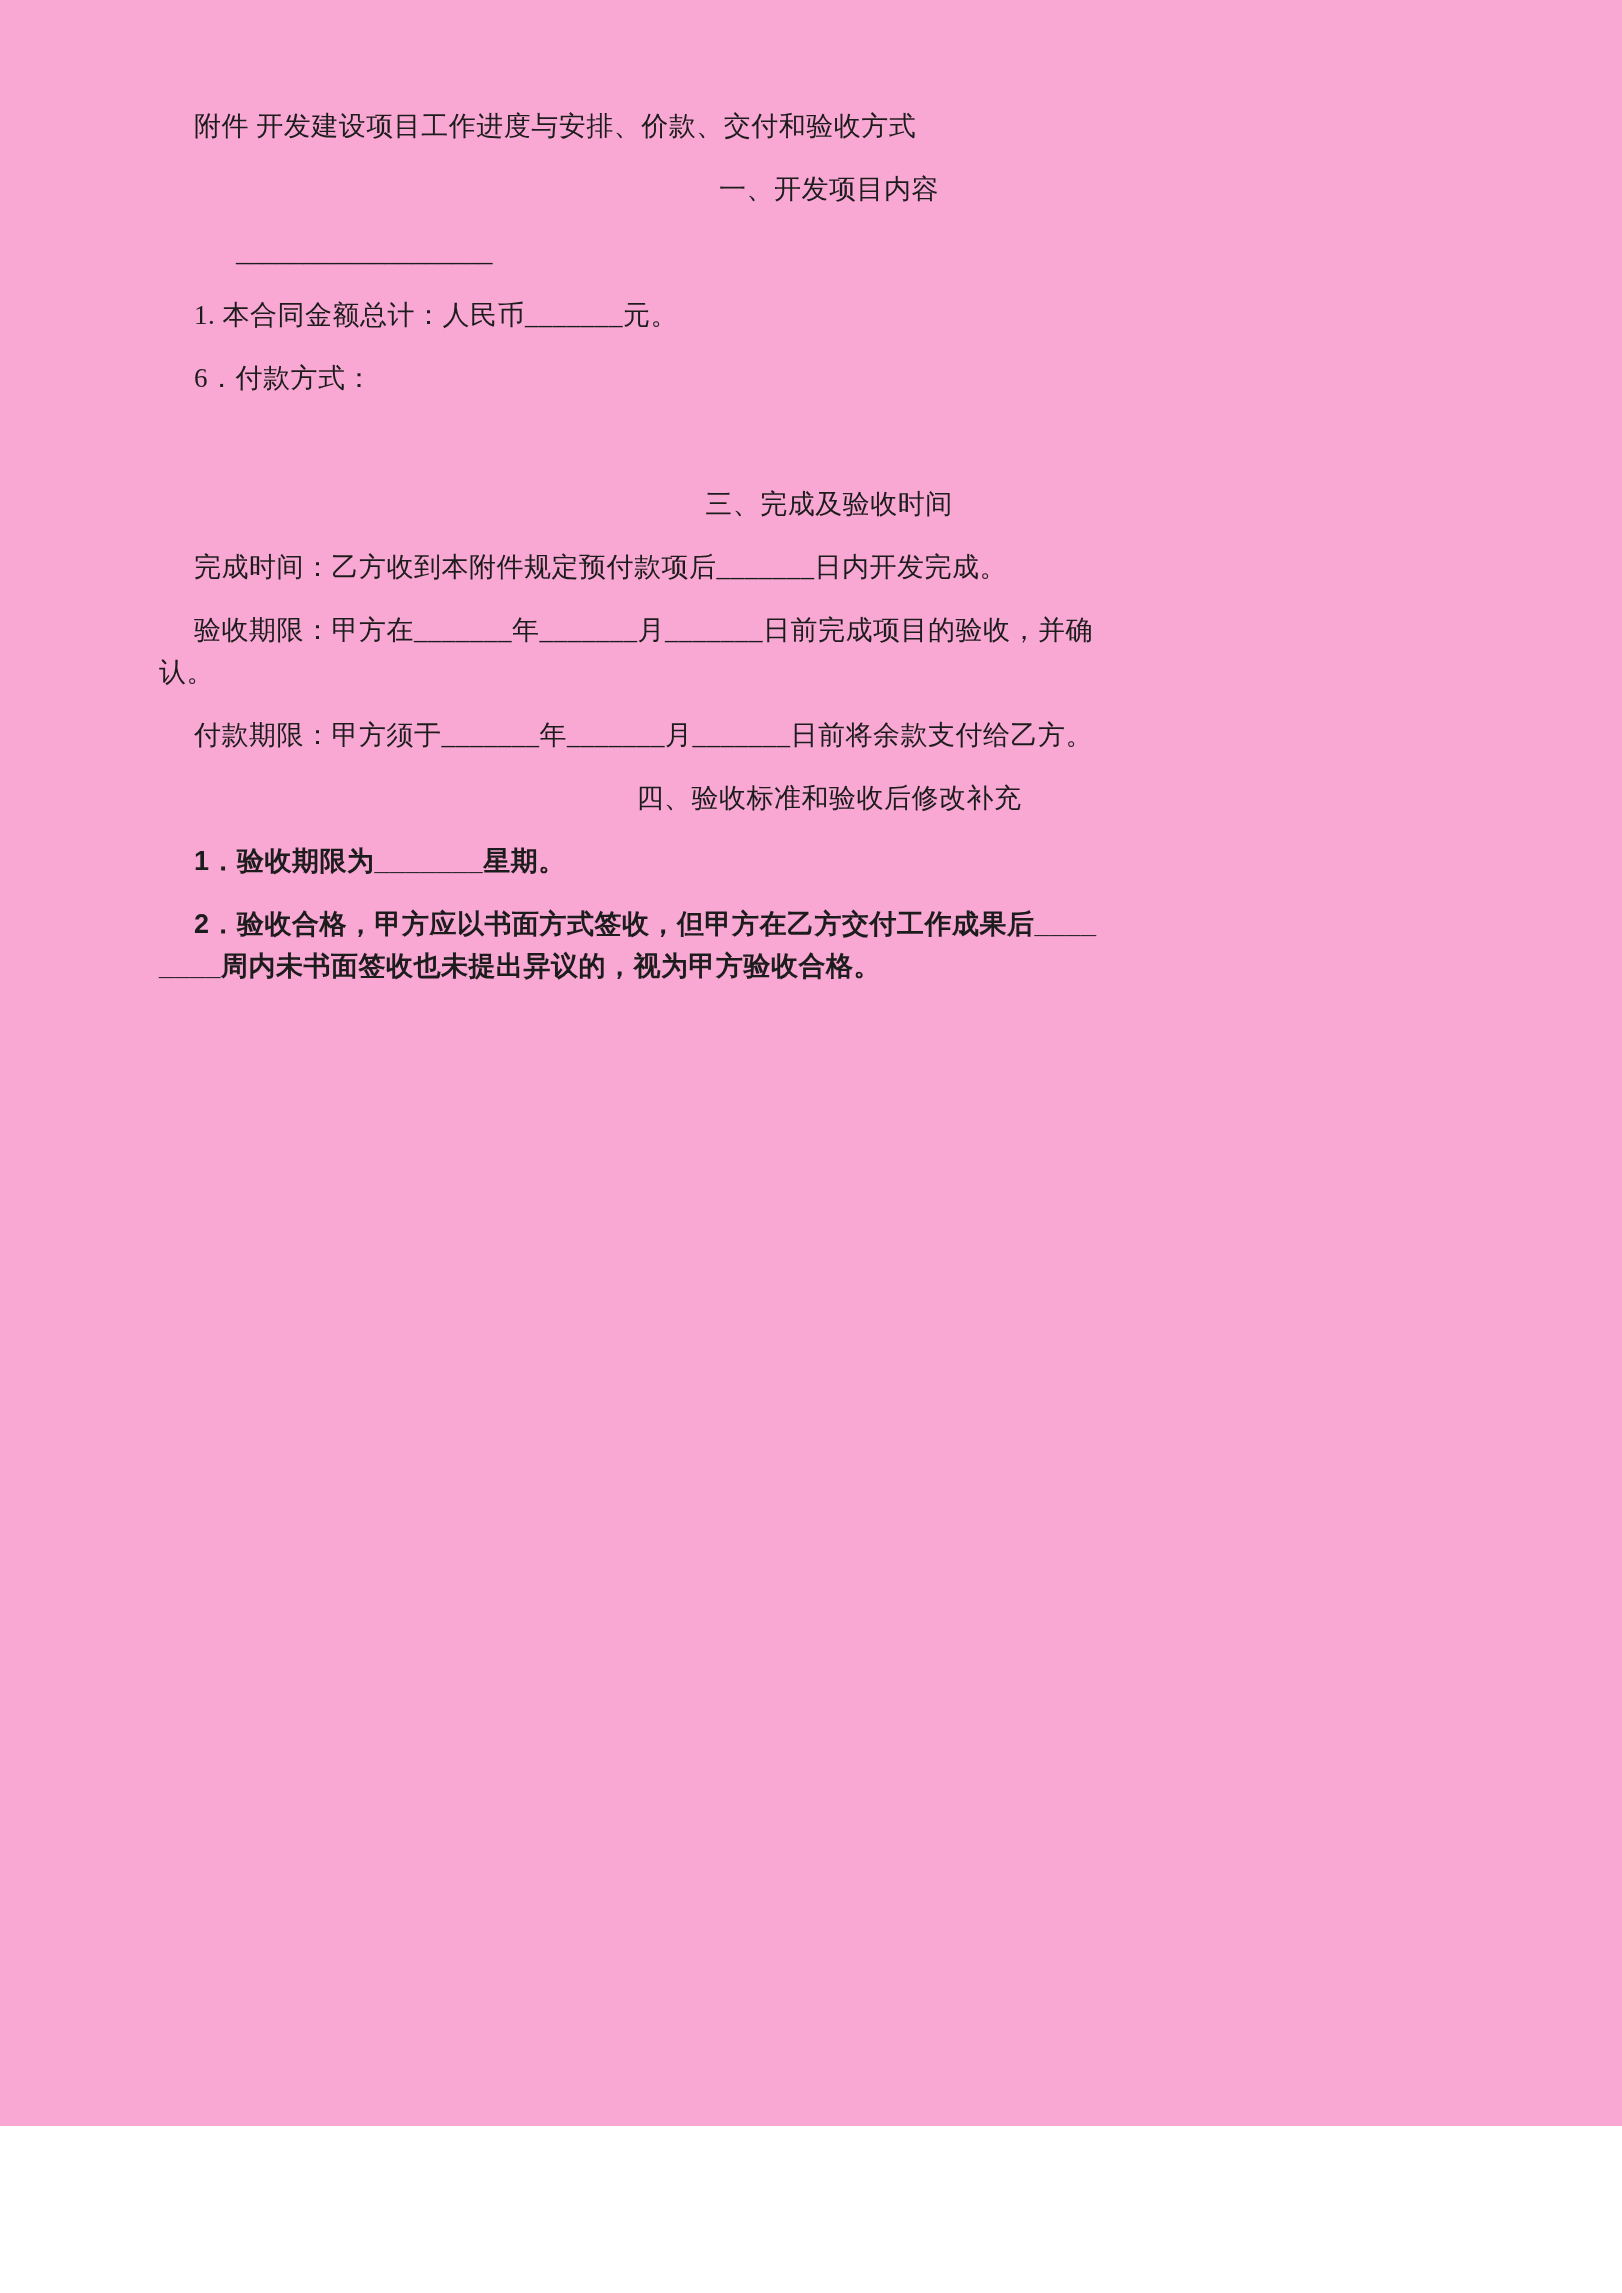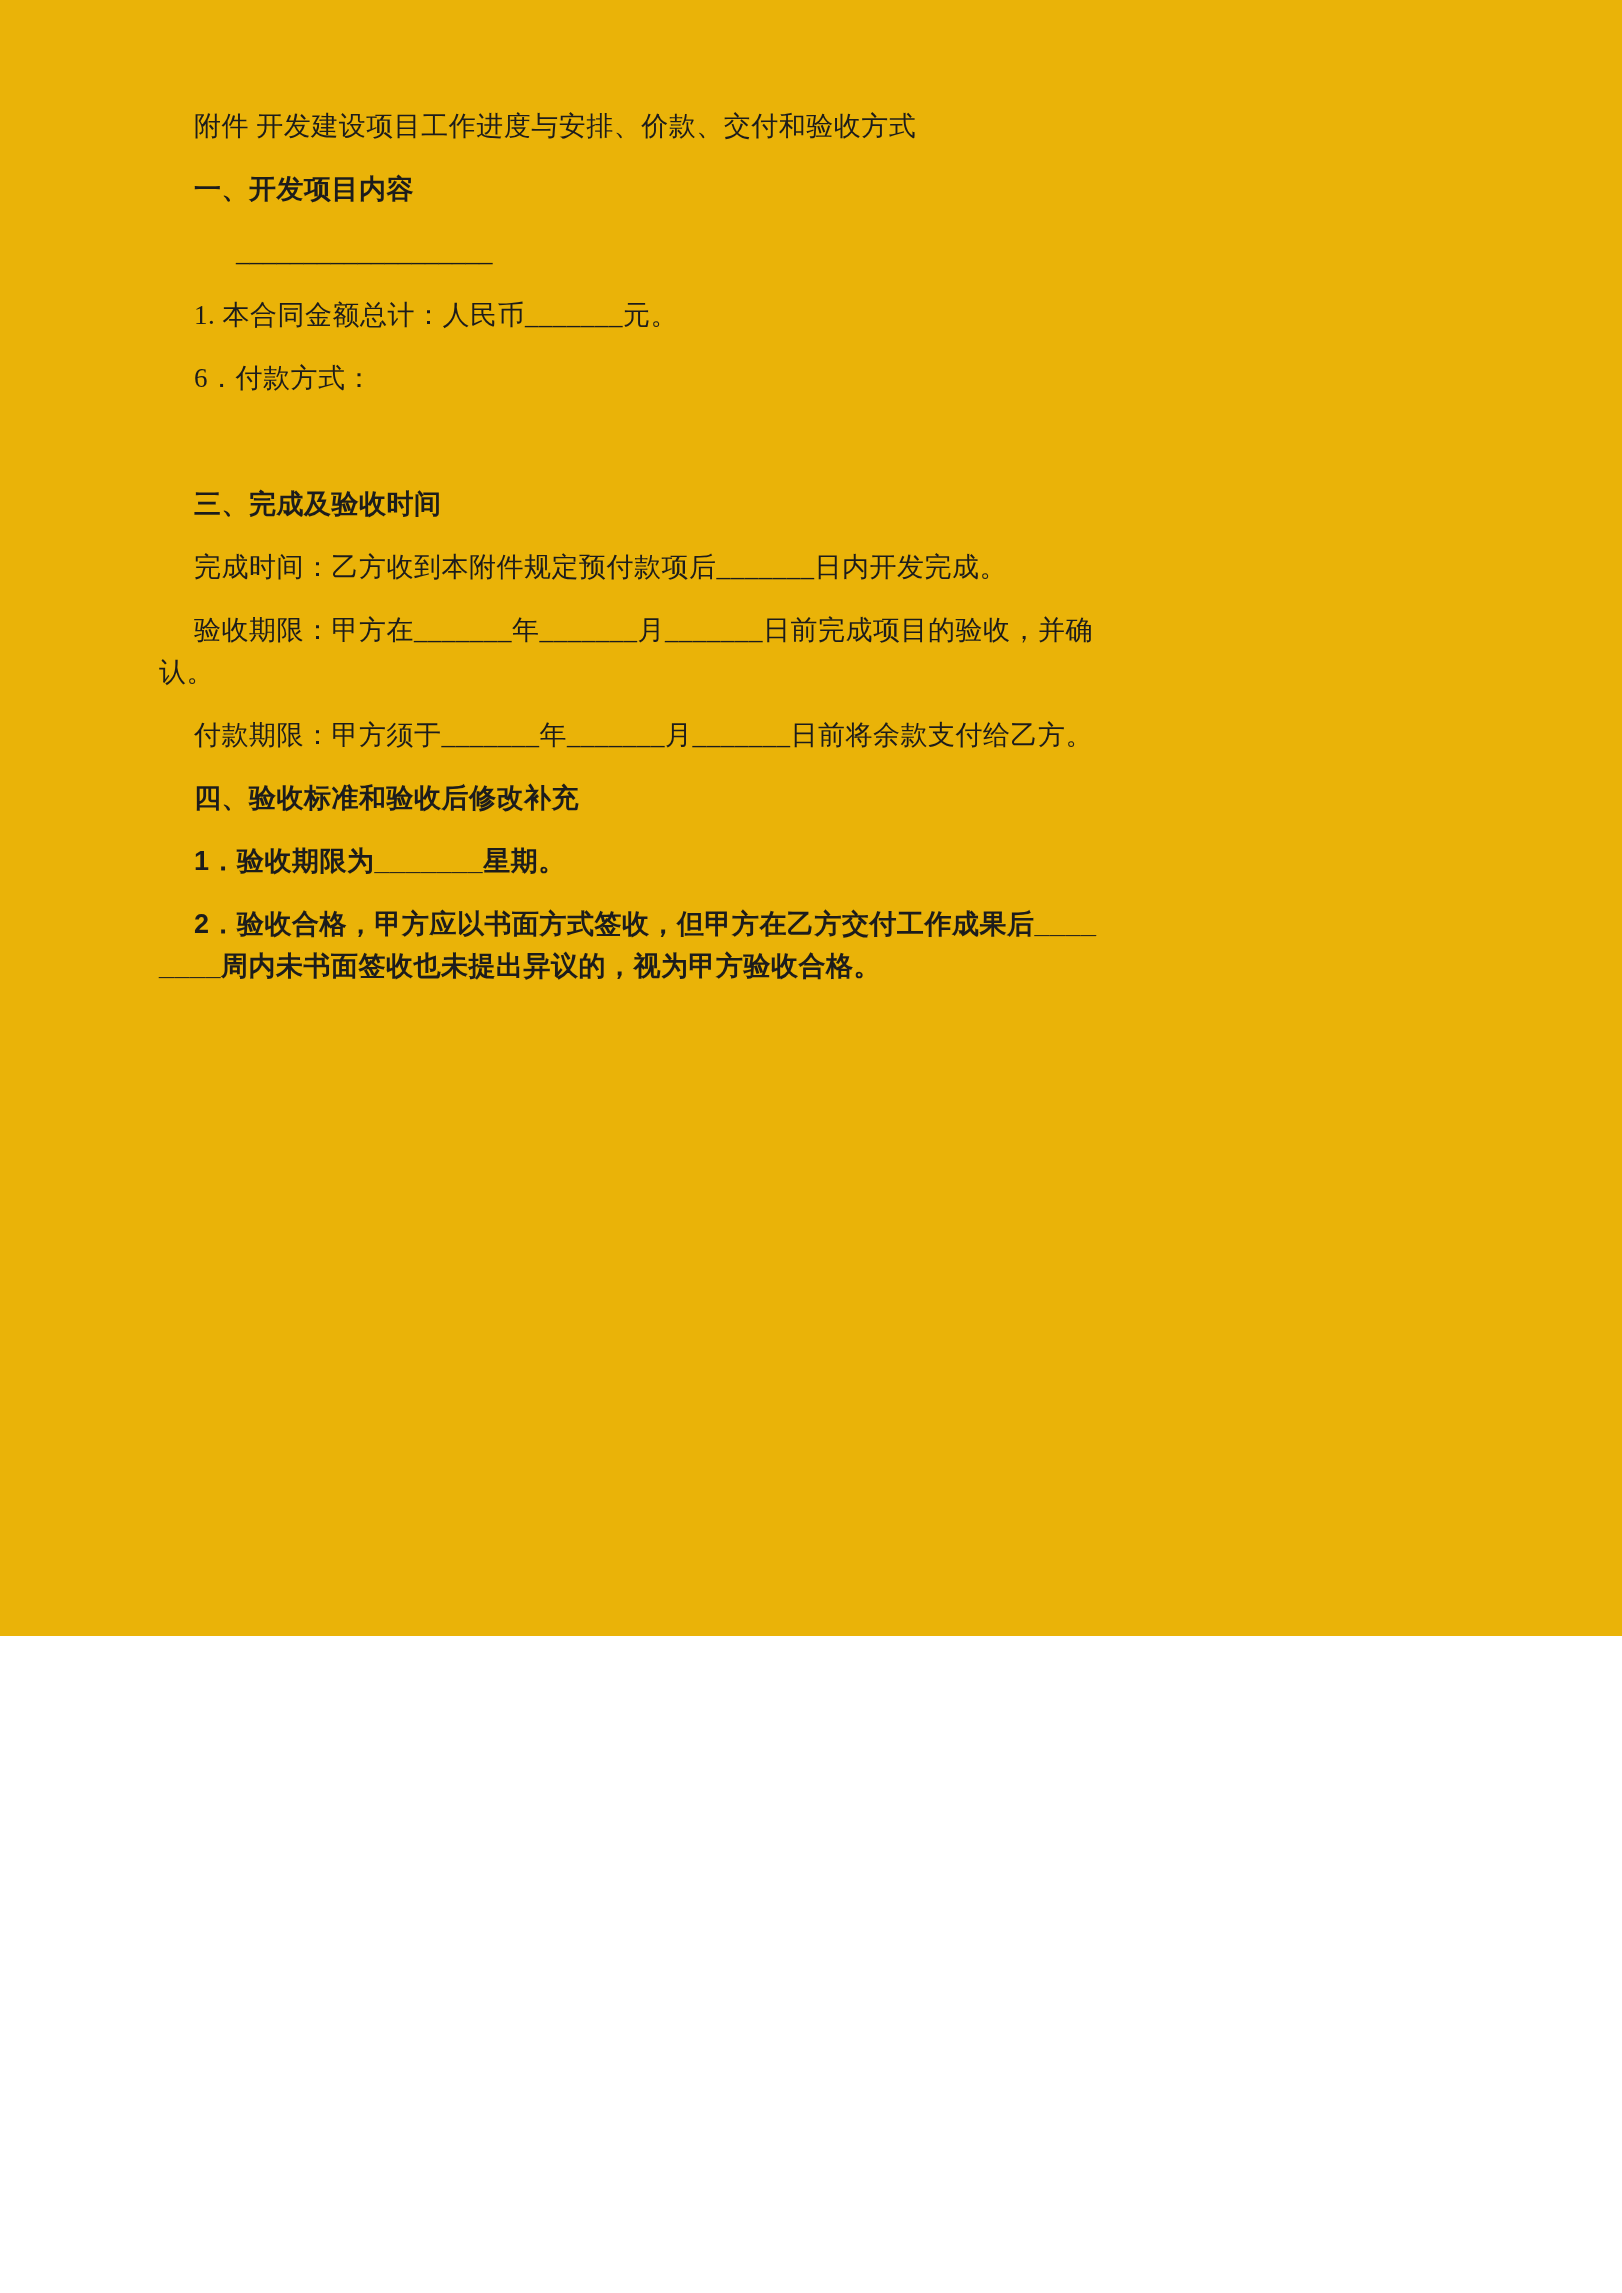--- a/index.html
+++ b/index.html
@@ -3,43 +3,44 @@
 <meta charset="utf-8">
 <style>
   html, body {
     margin: 0;
     padding: 0;
     background: #ffffff;
   }
   .page {
     position: relative;
     width: 1623px;
-    height: 1636px;
+    height: 2126px;
     box-sizing: border-box;
     padding: 105px 159px 0 159px;
-    background: #eab308;
+    background: #f9a8d4;
     color: #1c1c1c;
     font-family: "Liberation Serif", "DejaVu Serif", serif;
     font-size: 27px;
     overflow: hidden;
   }
   .para {
     margin: 0 0 21px 0;
     line-height: 42px;
     text-indent: 35px;
     letter-spacing: 0.5px;
     word-break: break-all;
   }
   .para.title {
     font-family: "Liberation Serif", "DejaVu Serif", serif;
     font-weight: 400;
   }
   .para.heading {
     font-family: "Liberation Sans", "DejaVu Sans", sans-serif;
-    font-weight: 700;
+    font-weight: 400;
+    text-align: center;
   }
   .para.hei-body {
     font-family: "Liberation Sans", "DejaVu Sans", sans-serif;
     font-weight: 700;
   }
   .para.blank-line {
     text-indent: 77px;
     letter-spacing: 0;
   }
   .line {

